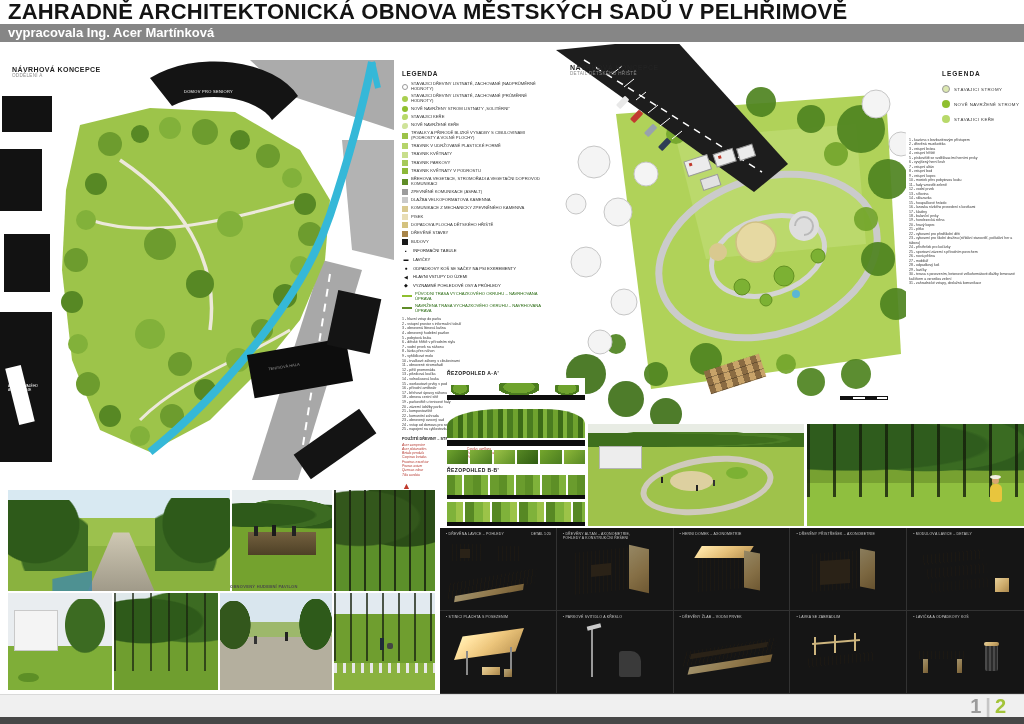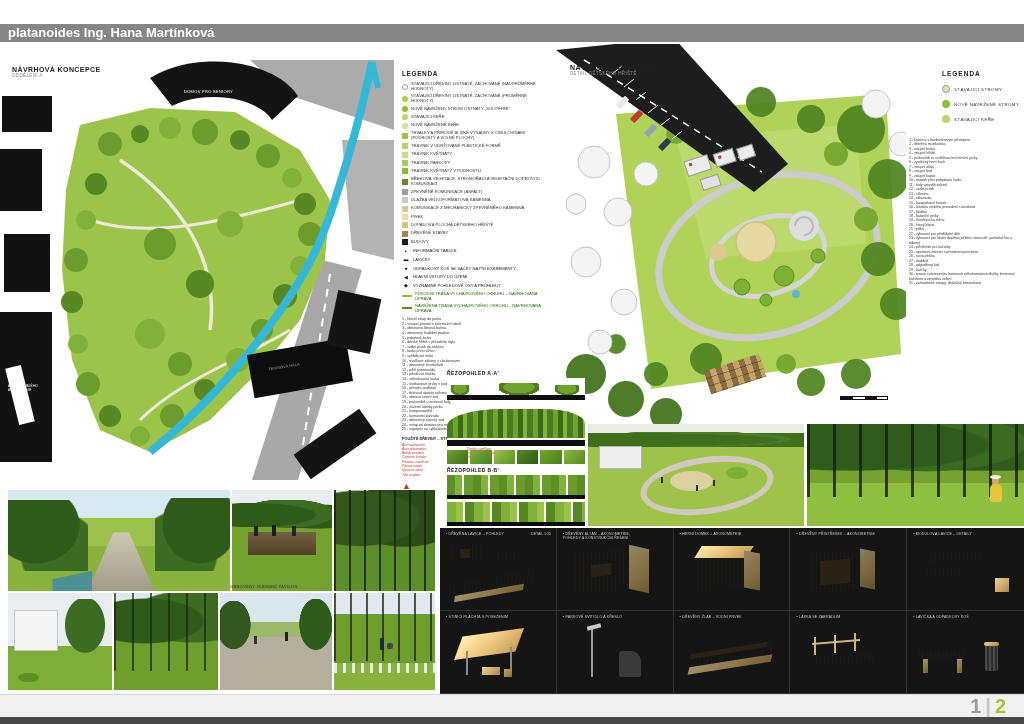--- a/index.html
+++ b/index.html
@@ -80,22 +80,25 @@
   #pages .p1 { color:#9b9b9b; } #pages .sep { color:#c6c6c6; padding:0 4px; } #pages .p2 { color:#a3c43a; }
   #bottom-strip { left:0; top:717px; width:1024px; height:7px; background:#474747; }
 
   svg { display:block; }
 </style>
 </head>
 <body>
 
 <div id="board">
 
+  <div class="abs" id="titlebar">
+    <h1>ZAHRADNĚ ARCHITEKTONICKÁ OBNOVA MĚSTSKÝCH SADŮ V PELHŘIMOVĚ</h1>
+  </div>
   <div class="abs" id="subbar">
-    <div>platanoides Ing. Hana Martínková</div>
+    <div>vypracovala Ing. Acer Martínková</div>
   </div>
 
   <div class="abs" id="left-plan" style="left:0;top:44px;width:394px;height:446px;background:#fff;">
     <svg class="abs" style="left:0;top:0;" width="394" height="446" viewBox="0 0 394 446">
 
       <path d="M250,16 L394,16 L394,86 L288,51 Z" fill="#ababab"></path>
       <path d="M342,96 L394,96 L394,216 L352,206 Z" fill="#b3b3b3"></path>
       <path d="M322,216 L362,226 L298,436 L252,436 Z" fill="#a8a8a8"></path>
       <path d="M330,230 L300,420" stroke="#ffffff" stroke-width="2" stroke-dasharray="8 7" fill="none"></path>
 

